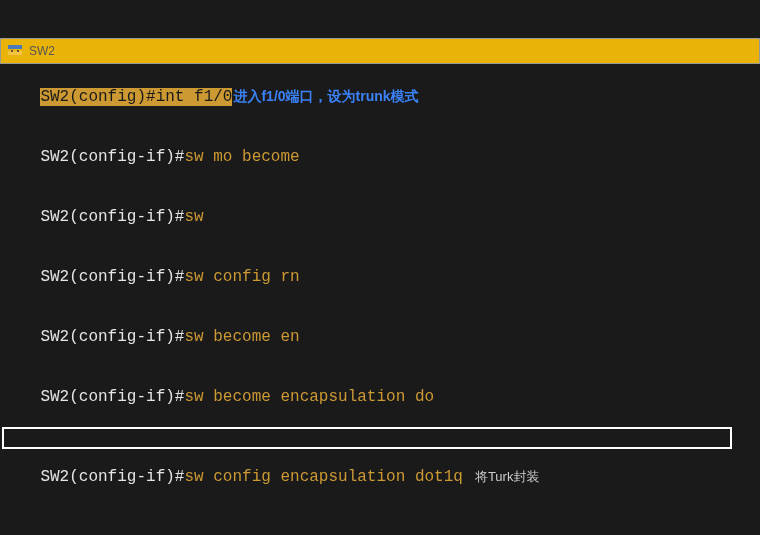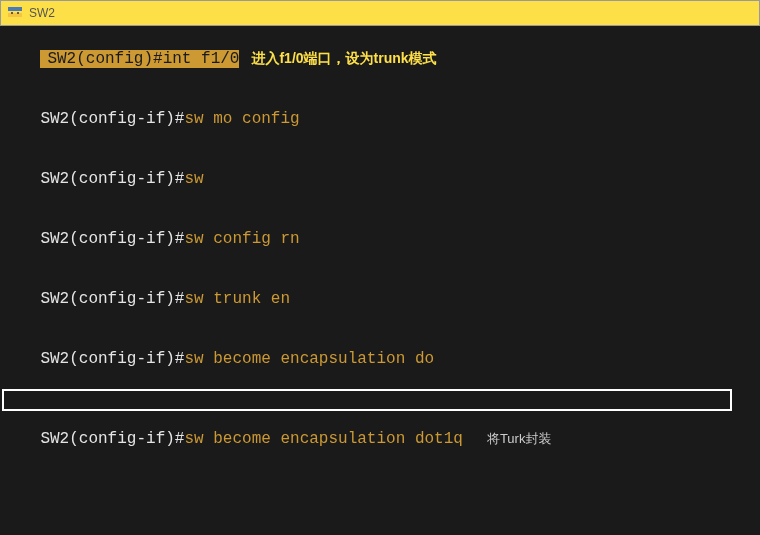--- a/index.html
+++ b/index.html
@@ -5,29 +5,30 @@
   * { margin: 0; padding: 0; box-sizing: border-box; }
   body {
     background: #1a1a1a;
     font-family: "Courier New", monospace;
     font-size: 16px;
     width: 760px;
     height: 535px;
     overflow: hidden;
   }
   .titlebar {
-    background: #fde047;
+    background: #eab308;
     height: 26px;
     display: flex;
     align-items: center;
     padding: 0 6px;
     border: 1px solid #999;
     font-family: Arial, sans-serif;
     font-size: 12px;
     color: #555;
+    margin-top: 38px;
   }
   .titlebar .icon {
     width: 16px;
     height: 16px;
     margin-right: 6px;
     display: inline-flex;
     align-items: center;
     justify-content: center;
   }
   .terminal {
@@ -38,34 +39,33 @@
   }
   .line {
     white-space: pre;
   }
   .prompt { color: #e5e5e5; }
   .output { color: #cc9933; }
   .inverted {
     background: #cc9933;
     color: #1a1a1a;
     display: inline;
-    padding-left: 7px;
   }
   .annotation {
-    color: #fde047;
+    color: #3b82f6;
     font-weight: bold;
     font-family: Arial, "Microsoft YaHei", sans-serif;
     font-size: 14px;
-    margin-left: 12px;
+    margin-left: 1px;
   }
   .annotation-dark {
     color: #cccccc;
     font-family: Arial, "Microsoft YaHei", sans-serif;
     font-size: 13px;
-    margin-left: 24px;
+    margin-left: 12px;
   }
   .box-outline {
     position: absolute;
     border: 2px solid #ffffff;
     pointer-events: none;
   }
   .box1 { top: 0px; left: 0px; width: 730px; height: 22px; }
   .rel { position: relative; }
 </style>
 </head>
@@ -83,42 +83,42 @@
   <span>SW2</span>
 </div>
 
 <div class="terminal">
 
   <div class="line">
     <span class="inverted"><span class="prompt" style="color:#1a1a1a;">SW2(config)#</span><span>int f1/0</span></span><span class="annotation">进入f1/0端口，设为trunk模式</span>
   </div>
 
   <div class="line">
-    <span class="prompt">SW2(config-if)#</span><span class="output">sw mo config</span>
+    <span class="prompt">SW2(config-if)#</span><span class="output">sw mo become</span>
   </div>
 
   <div class="line">
     <span class="prompt">SW2(config-if)#</span><span class="output">sw</span>
   </div>
 
 
   <div class="line">
     <span class="prompt">SW2(config-if)#</span><span class="output">sw config rn</span>
   </div>
 
   <div class="line">
-    <span class="prompt">SW2(config-if)#</span><span class="output">sw trunk en</span>
+    <span class="prompt">SW2(config-if)#</span><span class="output">sw become en</span>
   </div>
 
   <div class="line">
     <span class="prompt">SW2(config-if)#</span><span class="output">sw become encapsulation do</span>
   </div>
 
   <div class="line rel">
     <div class="box-outline box1"></div>
-    <span class="prompt">SW2(config-if)#</span><span class="output">sw become encapsulation dot1q</span><span class="annotation-dark">将Turk封装</span>
+    <span class="prompt">SW2(config-if)#</span><span class="output">sw config encapsulation dot1q</span><span class="annotation-dark">将Turk封装</span>
   </div>
 
   <div class="line">
     
   </div>
 
 </div>
 
 </body></html>

